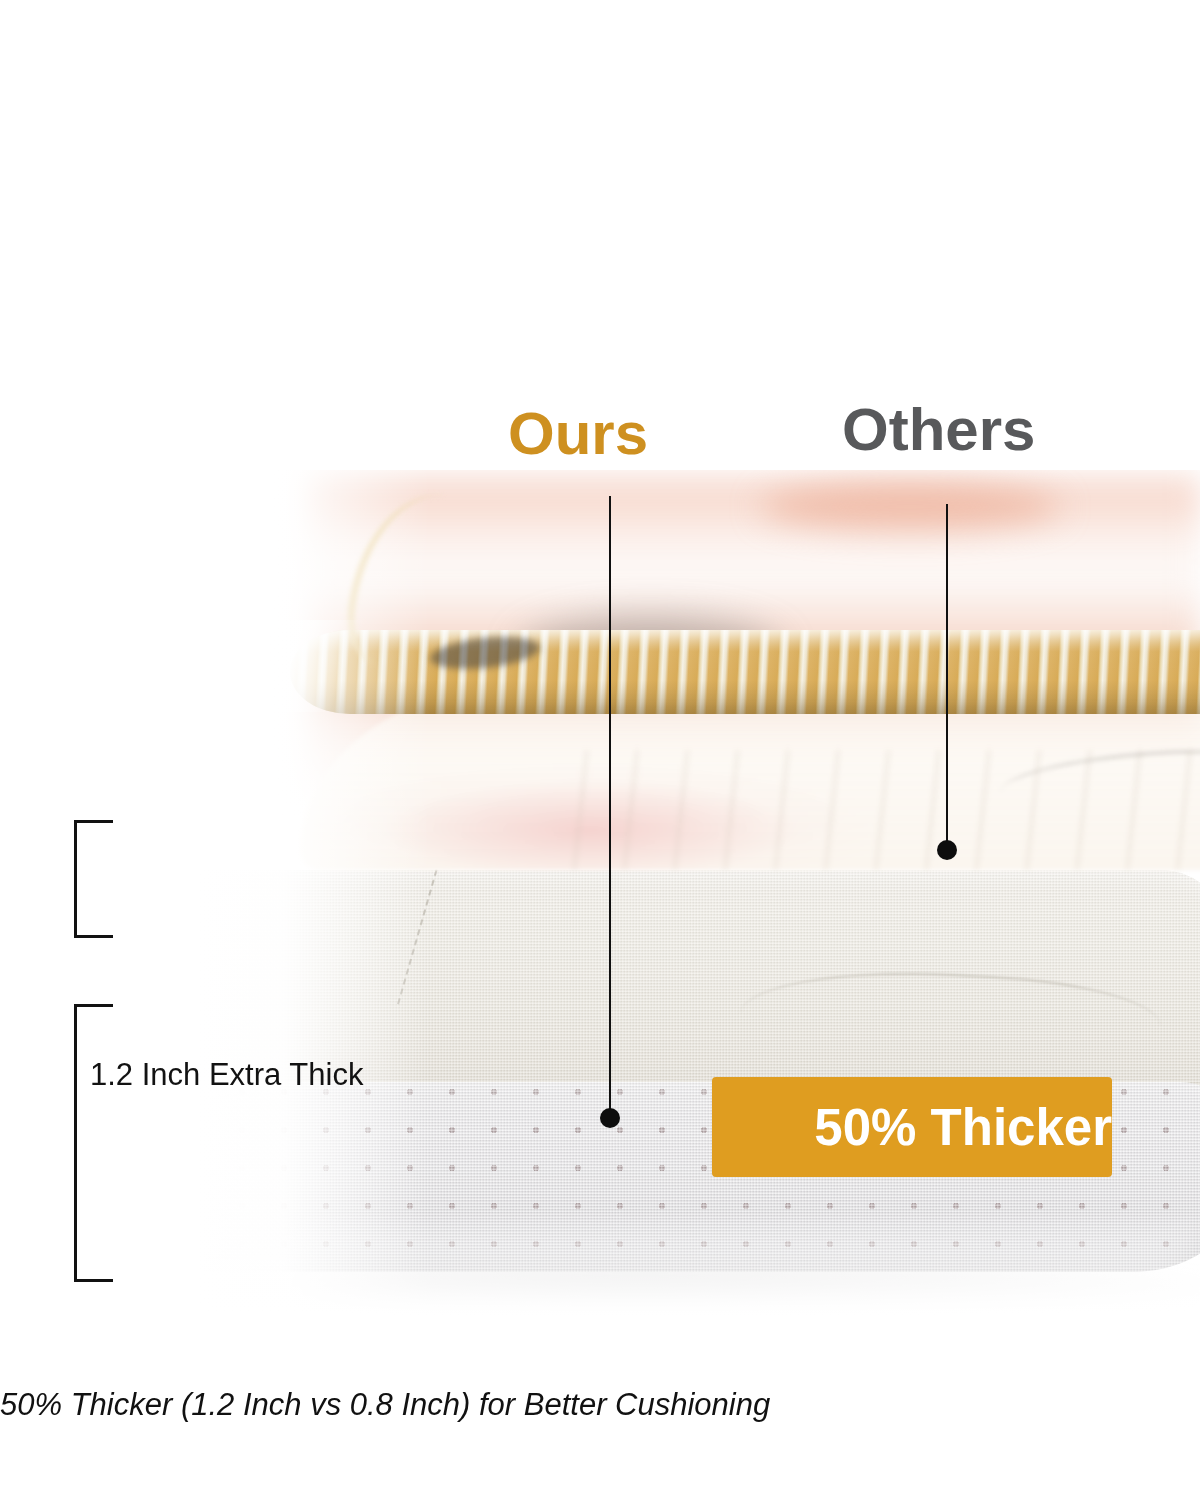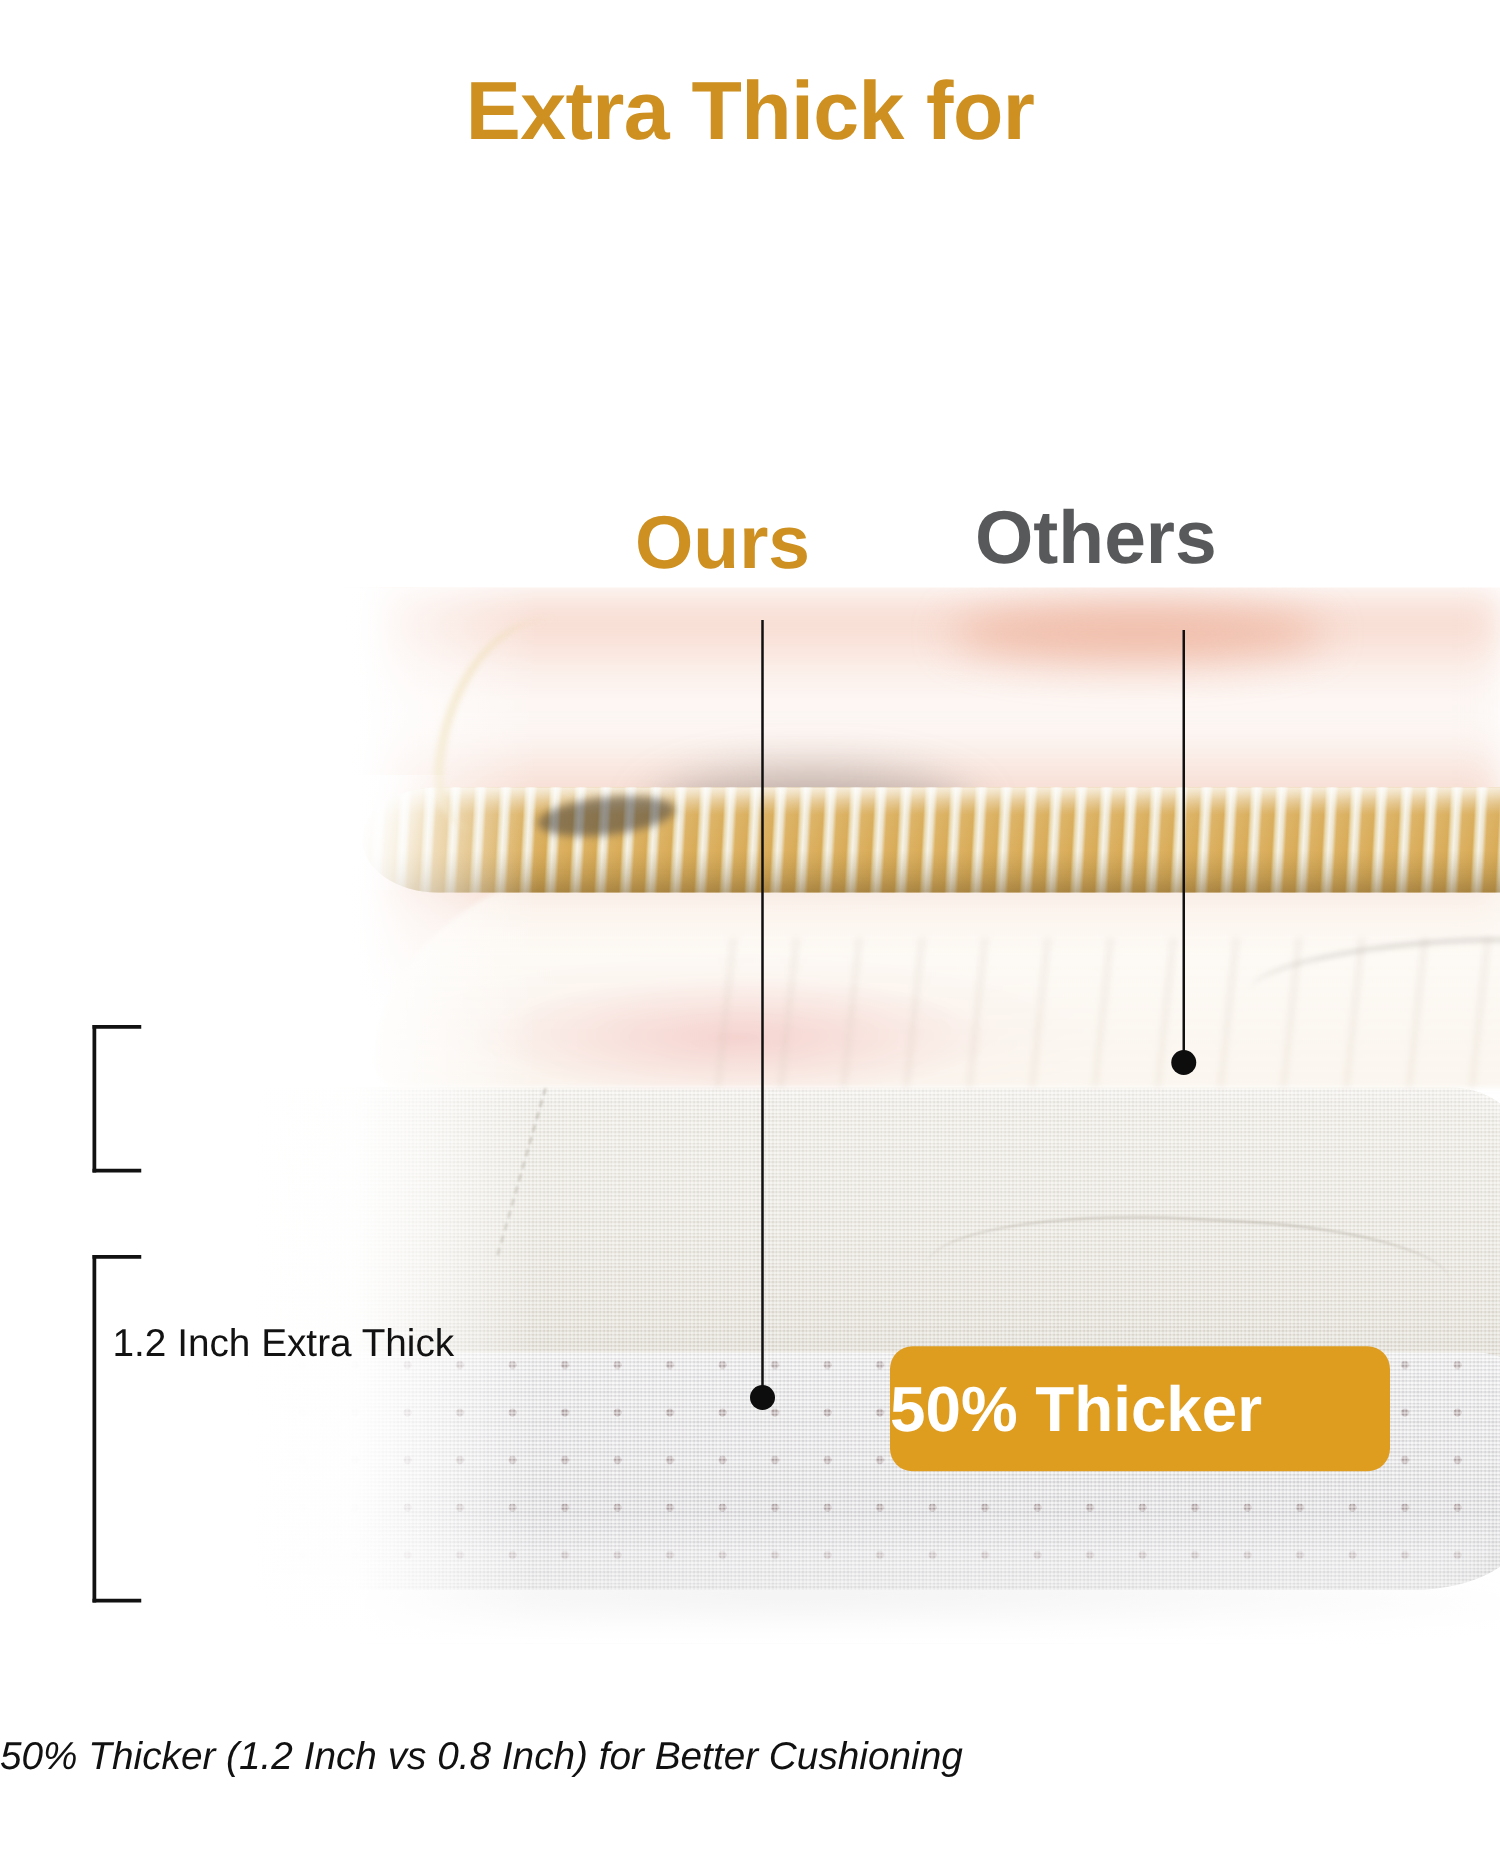--- a/index.html
+++ b/index.html
@@ -45,21 +45,21 @@
     font-size: 60px;
     line-height: 60px;
     white-space: nowrap;
   }
   .callout-ours {
     left: 508px;
     top: 404px;
     color: #CE9020;
   }
   .callout-others {
-    left: 780px;
+    left: 842px;
     top: 400px;
     color: #58595B;
     text-align: right;
   }
 
   
   .photo {
     position: absolute;
     left: 0;
     top: 470px;
@@ -392,26 +392,26 @@
   .dim-standard { left: 102px; top: 859px; }
   .dim-thick    { left: 90px;  top: 1058px; }
 
   
   .badge {
     position: absolute;
     left: 712px;
     top: 1077px;
     width: 400px;
     height: 100px;
-    border-radius: 18px;
+    border-radius: 4px;
     background: #DF9D20;
     z-index: 25;
     display: flex;
     align-items: center;
-    justify-content: flex-start;
+    justify-content: flex-end;
   }
   .badge-text {
     color: #FFFFFF;
     font-weight: bold;
     font-size: 51px;
     line-height: 51px;
     letter-spacing: 0px;
     white-space: nowrap;
   }
 
@@ -427,21 +427,20 @@
     white-space: nowrap;
     font-style: italic;
   }
 </style>
 </head>
 <body>
 
 <div id="root">
 
   <div class="headline" style="color: rgb(206, 144, 32);">
-    <span class="ln">Extra Thick for</span>
   </div>
 
   <div class="callout-label callout-ours" style="color: rgb(206, 144, 32);">Ours</div>
   <div class="callout-label callout-others" style="color: rgb(88, 89, 91);">Others</div>
 
   <div class="photo">
 
     <div class="bg-bedding"></div>
     <div class="bg-bedding-blob"></div>
     <div class="bg-bedding-blob2"></div>

